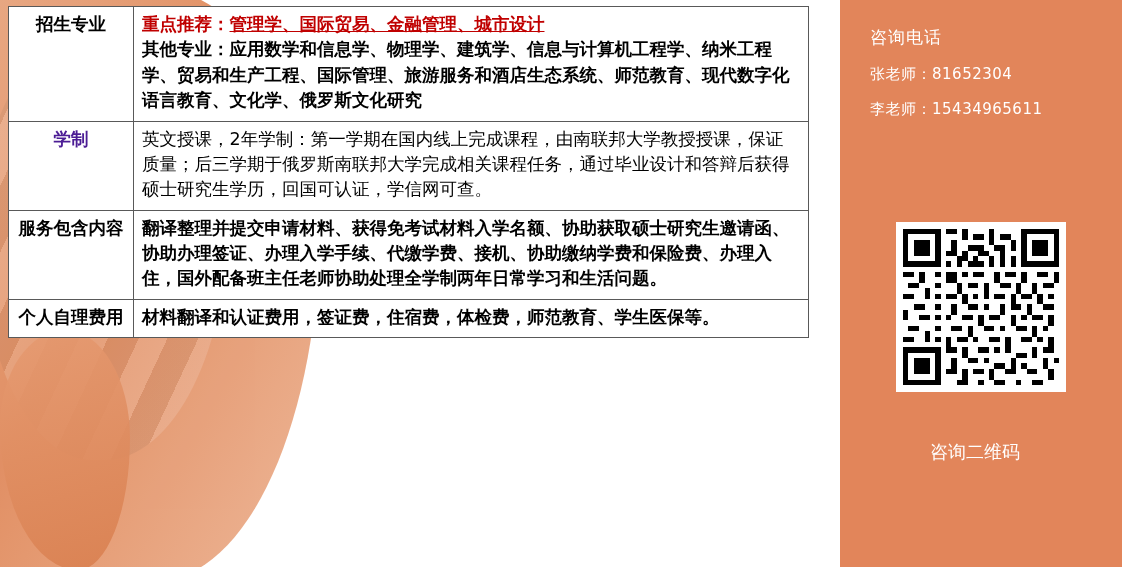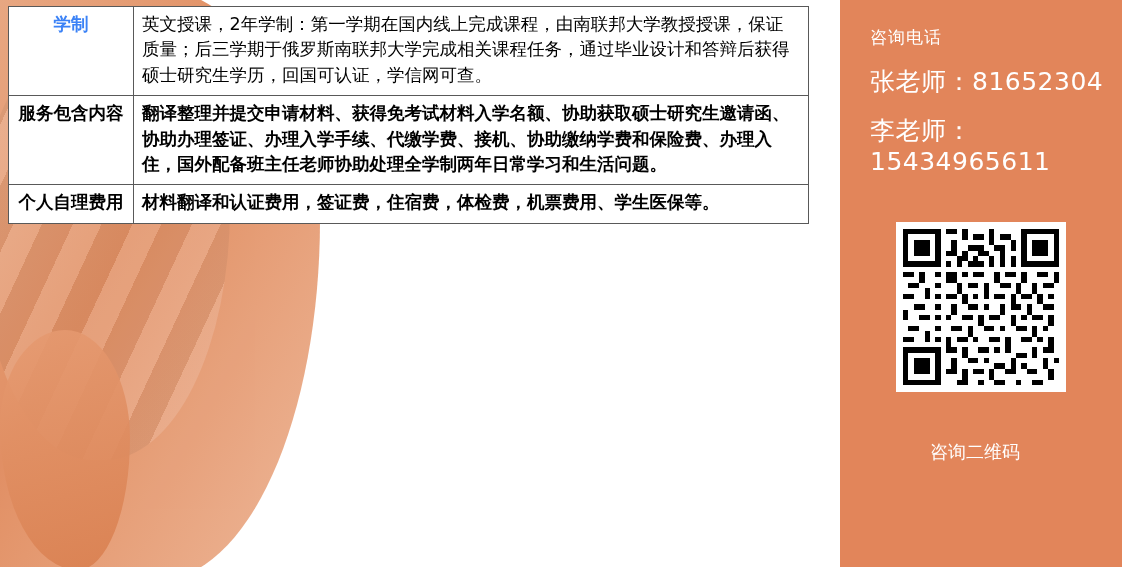--- a/index.html
+++ b/index.html
@@ -65,21 +65,21 @@
     color: #000;
   }
   td.label {
     width: 125px;
     text-align: center;
     font-weight: bold;
     font-size: 18px;
     vertical-align: middle;
     padding-top: 6px;
   }
-  td.label.gray { color: #3b82f6; }
+  td.label.gray { color: #4c1d95; }
   td.body { width: 675px; }
   .b { font-weight: bold; }
   .hl {
     color: #c00000;
     font-weight: bold;
     text-decoration: underline;
   }
   .hl-lead { color: #c00000; font-weight: bold; }
   .gray-text { color: #6f6f6f; }
   .row-tall-pad { padding-bottom: 22px; }
@@ -93,21 +93,21 @@
     z-index: 3;
     color: #ffffff;
   }
   .contact-title {
     margin: 26px 0 4px 30px;
     font-size: 17px;
     letter-spacing: 1px;
   }
   .contact-line {
     margin: 16px 0 0 30px;
-    font-size: 25px;
+    font-size: 15px;
     letter-spacing: 0.5px;
   }
   .qr-box {
     position: absolute;
     left: 56px; top: 222px;
     width: 170px; height: 170px;
     background: #ffffff;
     padding: 7px;
   }
   .qr-box svg { display: block; }
@@ -123,35 +123,46 @@
 <body>
 
 <div id="page">
 
   <div class="deco-blob"></div>
   <div class="deco-blob2"></div>
 
   <div class="table-wrap">
     <table class="info">
       <tbody>
+        <tr>
+          <td class="label">招生专业</td>
+          <td class="body">
+            <div>
+              <span class="hl-lead">重点推荐：</span><span class="hl">管理学、国际贸易、金融管理、城市设计</span>
+            </div>
+            <div>
+              <span class="b">其他专业：</span><span class="b">应用数学和信息学、物理学、建筑学、信息与计算机工程学、纳米工程学、贸易和生产工程、国际管理、旅游服务和酒店生态系统、师范教育、现代数字化语言教育、文化学、俄罗斯文化研究</span>
+            </div>
+          </td>
+        </tr>
 
         <tr>
           <td class="label gray">学制</td>
           <td class="body gray-text">英文授课，2年学制：第一学期在国内线上完成课程，由南联邦大学教授授课，保证质量；后三学期于俄罗斯南联邦大学完成相关课程任务，通过毕业设计和答辩后获得硕士研究生学历，回国可认证，学信网可查。</td>
         </tr>
 
 
         <tr>
           <td class="label">服务包含内容</td>
           <td class="body b row-tall-pad">翻译整理并提交申请材料、获得免考试材料入学名额、协助获取硕士研究生邀请函、协助办理签证、办理入学手续、代缴学费、接机、协助缴纳学费和保险费、办理入住，国外配备班主任老师协助处理全学制两年日常学习和生活问题。</td>
         </tr>
 
         <tr>
           <td class="label">个人自理费用</td>
-          <td class="body b">材料翻译和认证费用，签证费，住宿费，体检费，机票费用、学生医保等。</td>
+          <td class="body b">材料翻译和认证费用，签证费，住宿费，体检费，师范教育、学生医保等。</td>
         </tr>
       </tbody>
     </table>
   </div>
 
   <div class="contact-panel">
     <div class="contact-title">咨询电话</div>
     <div class="contact-line">张老师：81652304</div>
     <div class="contact-line">李老师：15434965611</div>
 

